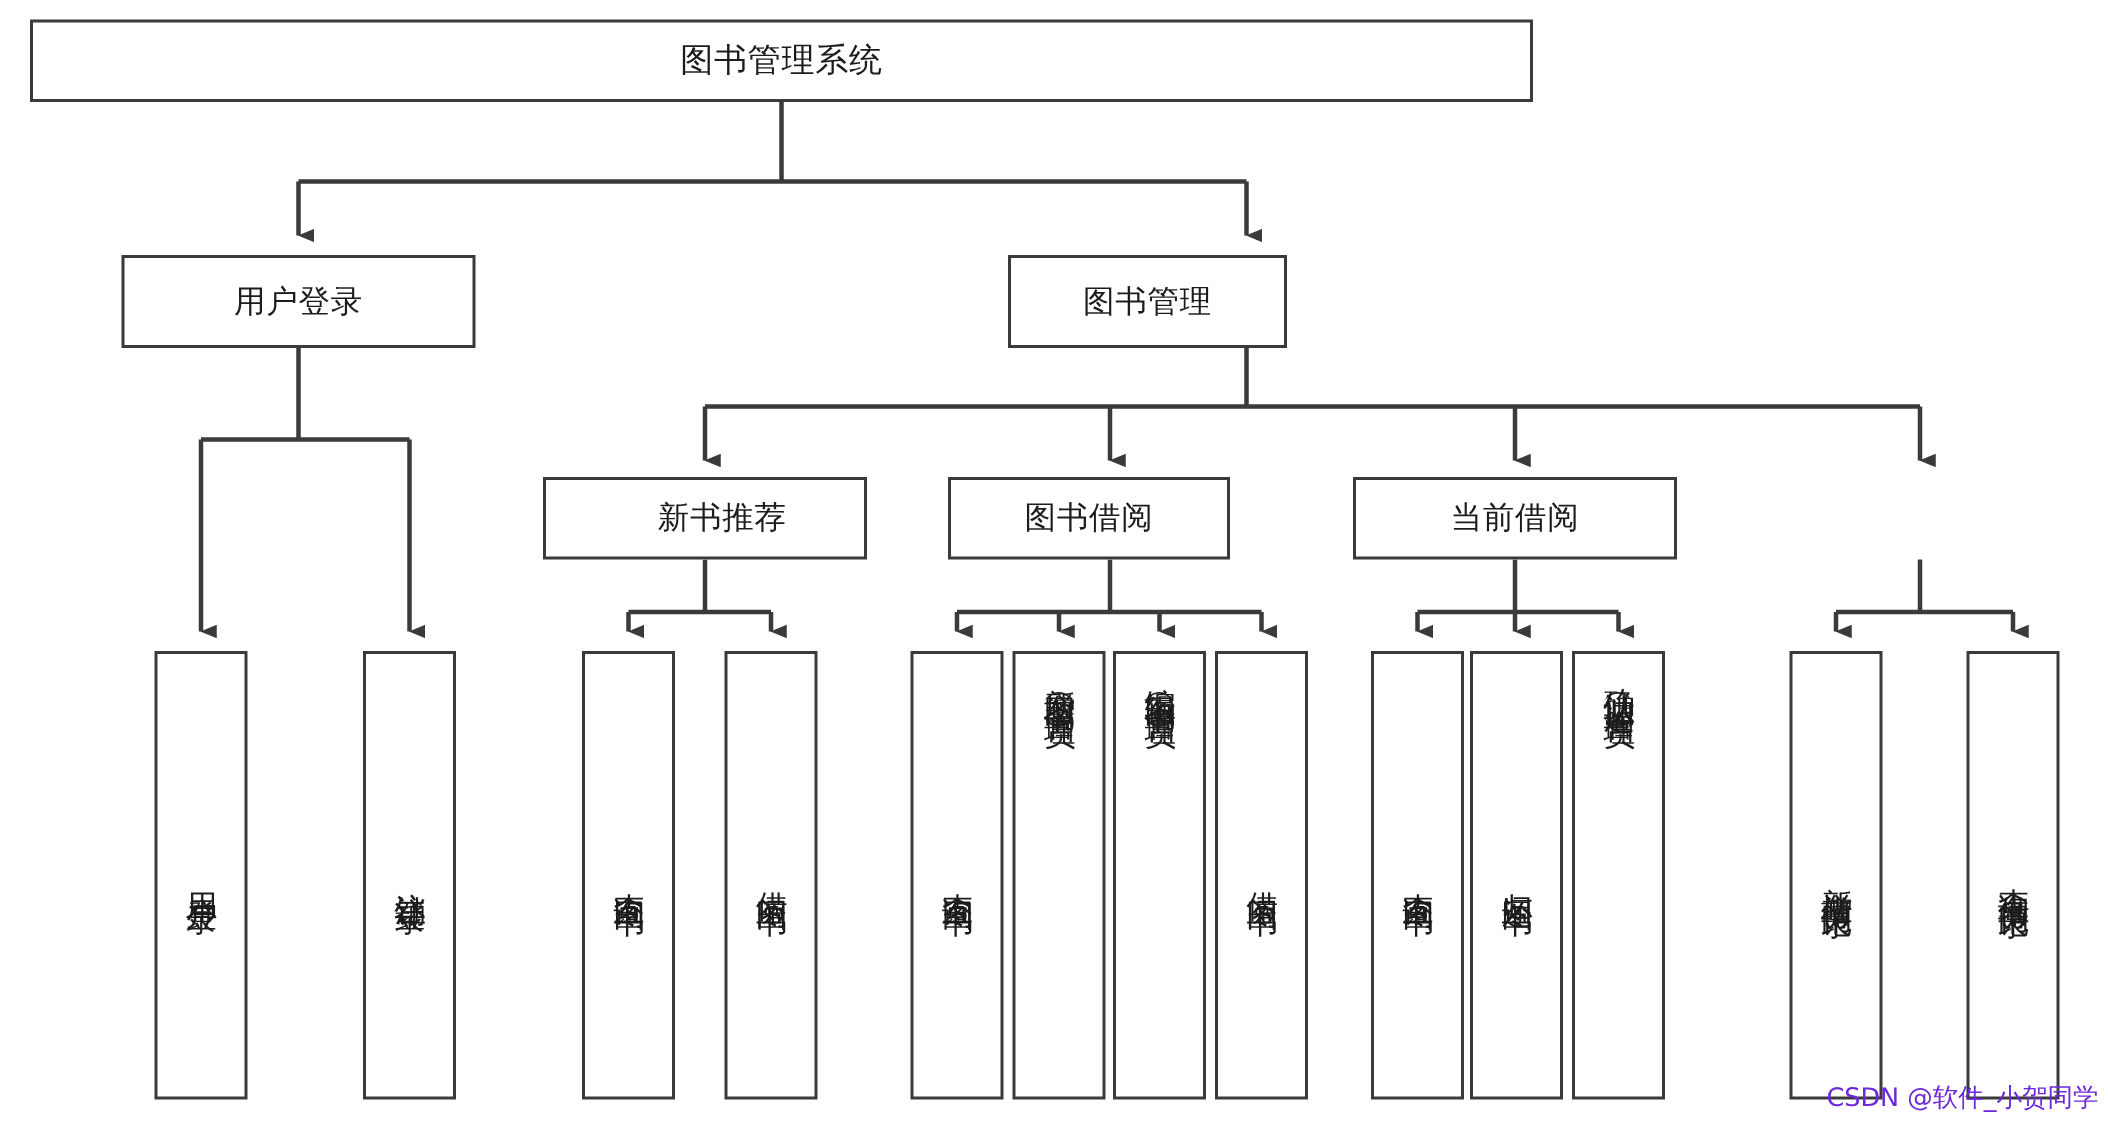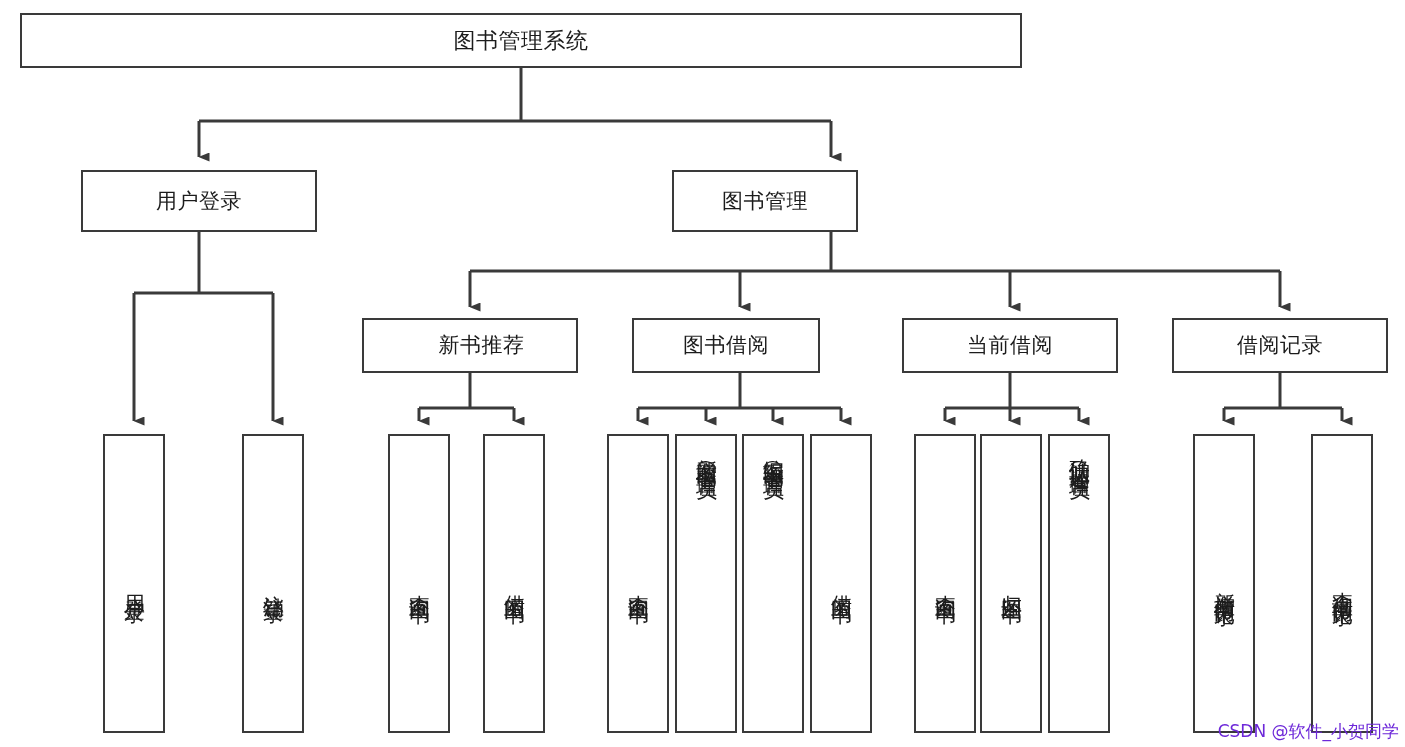--- a/index.html
+++ b/index.html
@@ -145,23 +145,20 @@
 
   <div class="node h" style="left:362px; top:318px; width:216px; height:55px;padding-left:23px;">
     <span class="node-label">新书推荐</span>
   </div>
   <div class="node h" style="left:632px; top:318px; width:188px; height:55px;">
     <span class="node-label">图书借阅</span>
   </div>
   <div class="node h" style="left:902px; top:318px; width:216px; height:55px;">
     <span class="node-label">当前借阅</span>
   </div>
-  <div class="node h" style="left:1172px; top:318px; width:216px; height:55px;">
-    <span class="node-label">借阅记录</span>
-  </div>
 
   <div class="node v centered" style="left:103px; top:434px; width:62px; height:299px;">
     <span class="node-label">用户登录</span>
   </div>
   <div class="node v centered" style="left:242px; top:434px; width:62px; height:299px;">
     <span class="node-label">注销登录</span>
   </div>
 
   <div class="node v centered" style="left:388px; top:434px; width:62px; height:299px;">
     <span class="node-label">查询图书</span>

